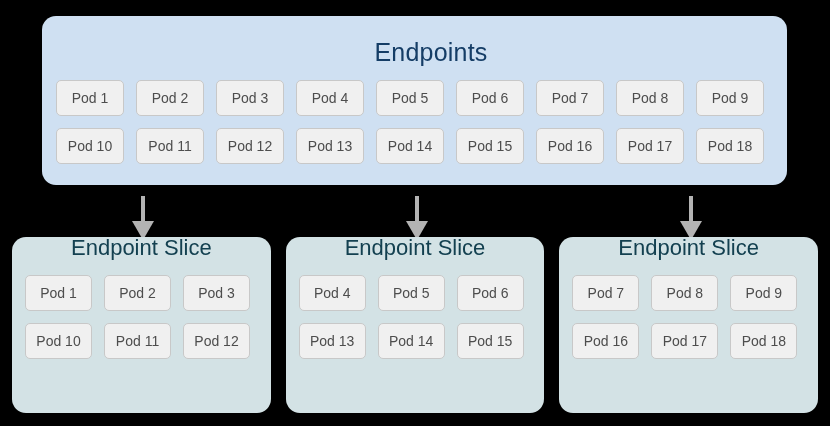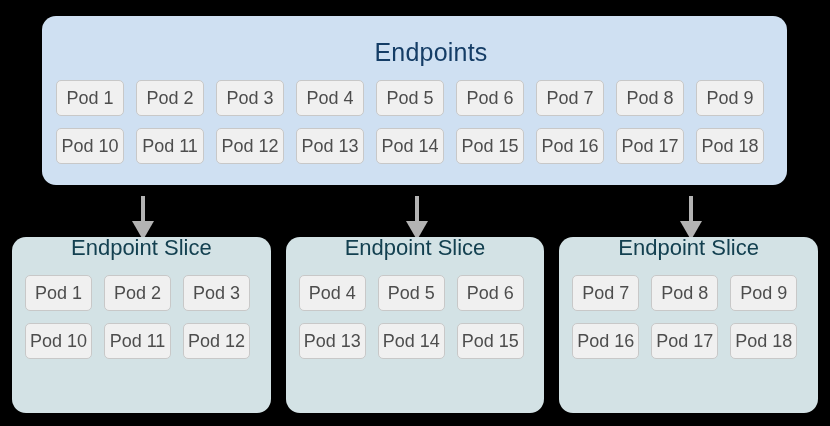--- a/index.html
+++ b/index.html
@@ -56,21 +56,21 @@
     display: flex;
     gap: 12px;
     justify-content: flex-start;
   }
 
   .pod {
     background: #f0f0f0;
     border: 1px solid #c8c8c8;
     border-radius: 5px;
     color: #4d4d4d;
-    font-size: 18px;
+    font-size: 14px;
     display: flex;
     align-items: center;
     justify-content: center;
     box-sizing: border-box;
     white-space: nowrap;
   }
 
   .pod-row-top .pod {
     width: 68px;
     height: 36px;

